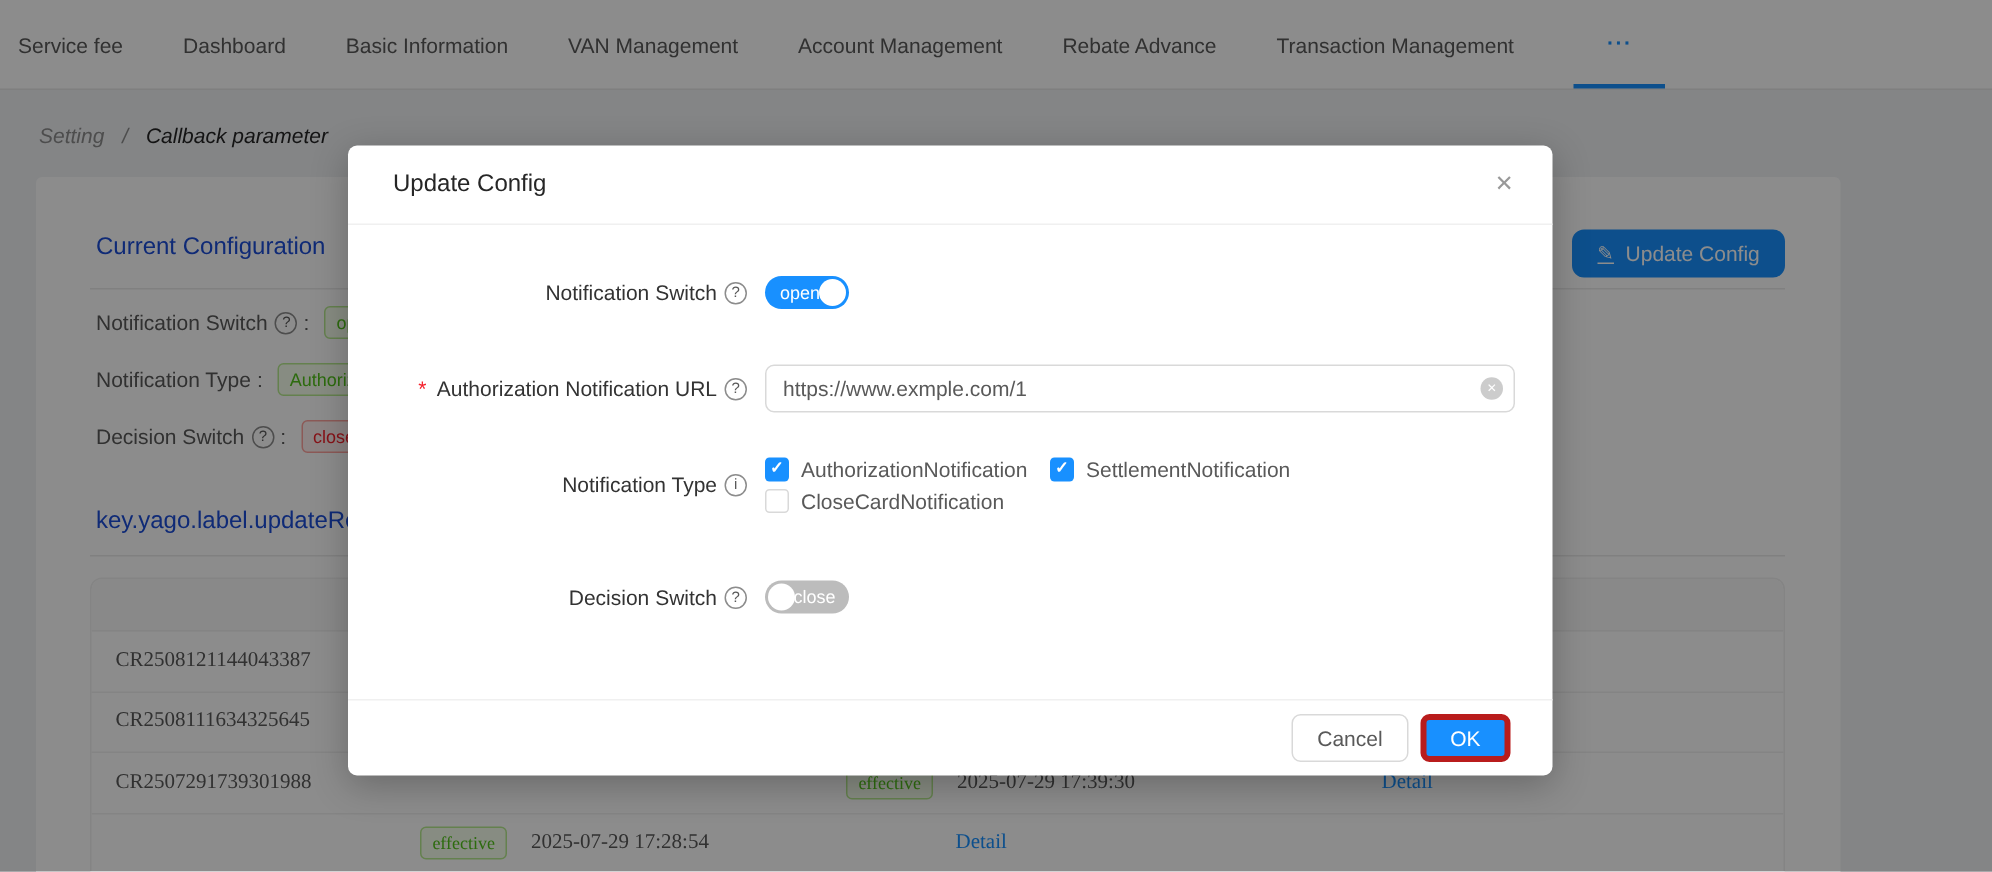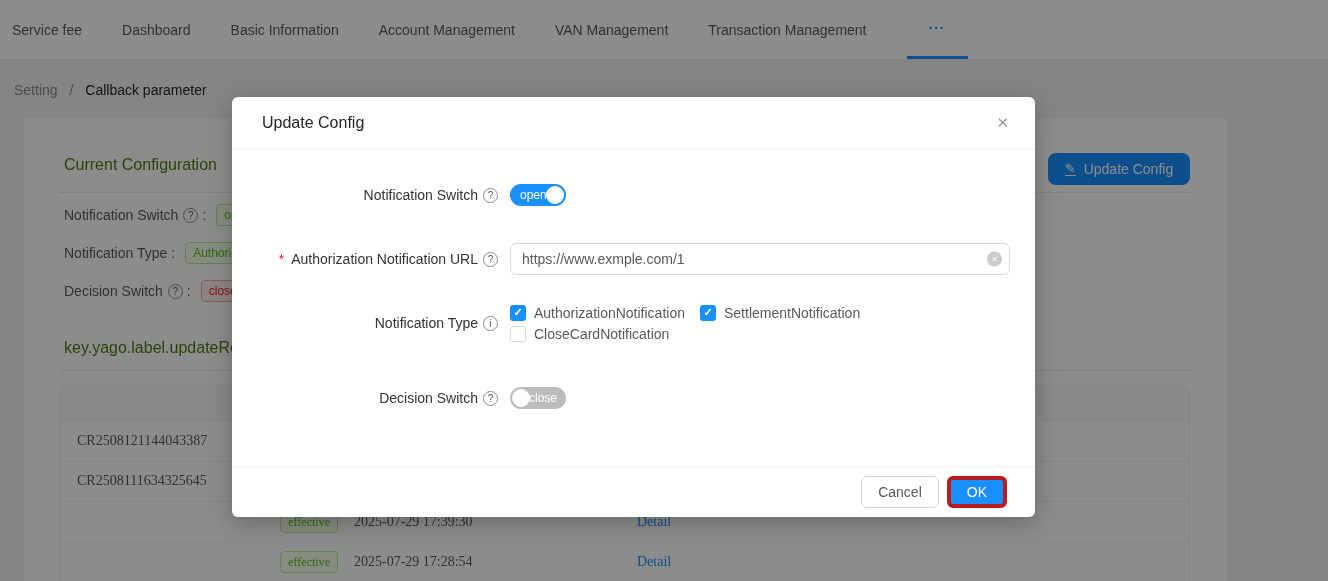--- a/index.html
+++ b/index.html
@@ -19,31 +19,31 @@
   }
   .nav-item {
     line-height:60px; color:#595959; margin-right:40px; cursor:pointer; white-space:nowrap;
   }
   .nav-item.more {
     color:#1890ff; padding:0 22px; margin-right:0; margin-left:0;
     border-bottom:3px solid #1890ff; line-height:57px; font-weight:700; letter-spacing:1px;
   }
 
   
-  .breadcrumb { position:absolute; left:14px; top:76px; height:28px; line-height:28px; }
+  .breadcrumb { position:absolute; left:26px; top:76px; height:28px; line-height:28px;font-style:italic; }
   .bc-link { color:#8c8c8c; cursor:pointer; }
   .bc-sep { color:#8c8c8c; margin:0 8px; }
   .bc-current { color:#262626; }
 
   
   .card {
     position:absolute; left:24px; top:118px; width:1203px; height:520px;
     background:#fff; border-radius:4px;
   }
-  .card h2 { font-size:16px; font-weight:500; color:#4d7c0f; }
+  .card h2 { font-size:16px; font-weight:500; color:#1d4ed8; }
   .card-title { position:absolute; left:40px; top:38px; }
   .update-btn {
     position:absolute; left:1024px; top:35px; width:142px; height:32px;
     background:#1890ff; color:#fff; border:none; border-radius:8px;
     font-size:14px; cursor:pointer; display:flex; align-items:center; justify-content:center; gap:8px;
     font-family:"Liberation Sans", sans-serif;
   }
   .edit-icon { font-size:13px; border-bottom:1px solid #fff; line-height:13px; display:inline-block; }
   .divider { position:absolute; left:36px; right:37px; height:1px; background:#e9e9e9; }
   .div1 { top:74px; } .div2 { top:252px; }
@@ -142,22 +142,23 @@
   .btn-default { background:#fff; border:1px solid #d9d9d9; color:#595959; padding:0 16px; }
   .btn-primary { background:#1890ff; border:4px solid #b91c1c; color:#fff; padding:0 16px; }
 </style>
 </head>
 <body>
 
 <nav class="topnav">
   <span class="nav-item">Service fee</span>
   <span class="nav-item">Dashboard</span>
   <span class="nav-item">Basic Information</span>
+  <span class="nav-item">VAN Management</span>
   <span class="nav-item">Account Management</span>
-  <span class="nav-item">VAN Management</span>
+  <span class="nav-item">Rebate Advance</span>
   <span class="nav-item">Transaction Management</span>
   <span class="nav-item more">···</span>
 </nav>
 
 <div class="breadcrumb">
   <span class="bc-link">Setting</span>
   <span class="bc-sep">/</span>
   <span class="bc-current">Callback parameter</span>
 </div>
 
@@ -209,20 +210,21 @@
     </div>
 
     <div class="tbl-row">
       <div class="td c1">CR2508111634325645</div>
       <div class="td c2"><span class="tag green hide-if-empty" style="visibility: hidden;"></span></div>
       <div class="td c3"></div>
       <div class="td c4"><span class="detail-link hide-if-empty" style="visibility: hidden;"></span></div>
     </div>
 
     <div class="tbl-row">
+      <div class="td c1">CR2507291739301988</div>
       <div class="td c2"><span class="tag green hide-if-empty">effective</span></div>
       <div class="td c3">2025-07-29 17:39:30</div>
       <div class="td c4"><span class="detail-link hide-if-empty">Detail</span></div>
     </div>
 
     <div class="tbl-row">
       <div class="td c2"><span class="tag green hide-if-empty">effective</span></div>
       <div class="td c3">2025-07-29 17:28:54</div>
       <div class="td c4"><span class="detail-link hide-if-empty">Detail</span></div>
     </div>

